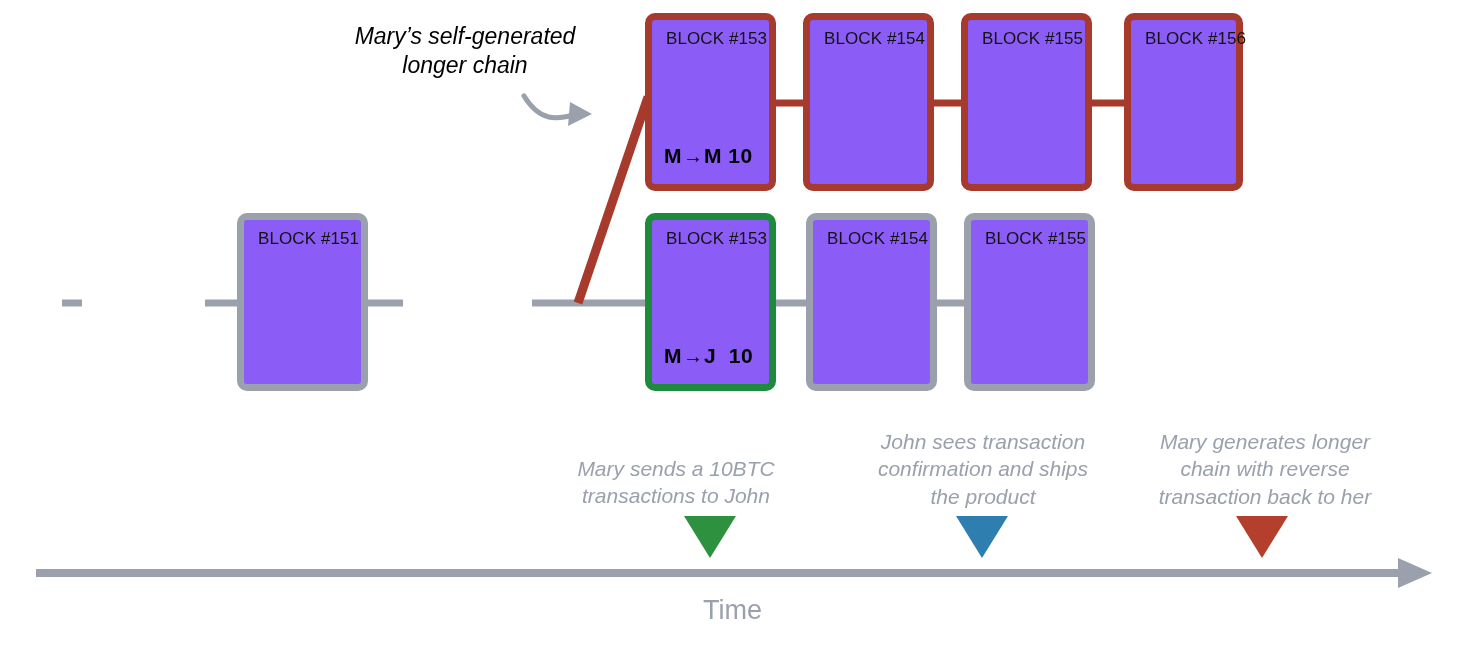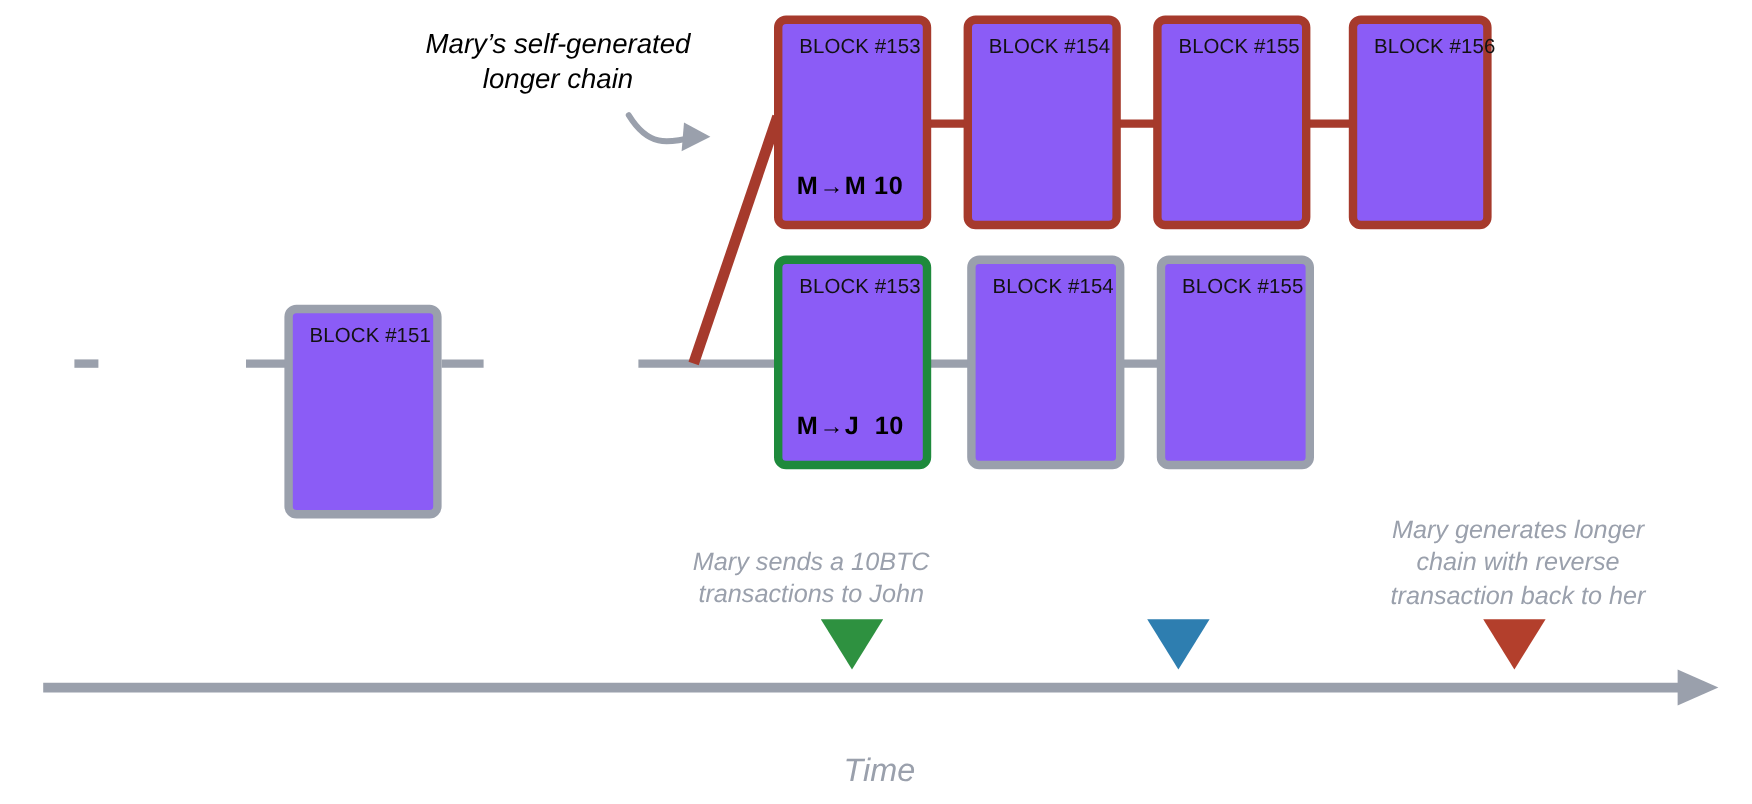--- a/index.html
+++ b/index.html
@@ -76,25 +76,23 @@
     font-style: italic;
     color: #9aa0ac;
     font-size: 21px;
     line-height: 1.3;
     text-align: center;
     z-index: 4;
     white-space: pre-line;
   }
   .time-label {
     position: absolute;
-    font-style: italic;
     color: #9aa0ac;
     font-size: 27px;
     z-index: 4;
-    margin-top: 32px;
   }
   .marker {
     position: absolute;
     width: 0;
     height: 0;
     z-index: 4;
   }
 </style>
 </head>
 <body>
@@ -145,41 +143,44 @@
 
   <div class="block red" style="left:961px; top:13px; width:131px; height:178px;">
     <span class="block-label">BLOCK #155</span>
   </div>
 
   <div class="block red" style="left:1124px; top:13px; width:119px; height:178px;">
     <span class="block-label">BLOCK #156</span>
   </div>
 
 
-  <div class="block gray" style="left:237px; top:213px; width:131px; height:178px;margin-top:41px;">
+  <div class="block gray" style="left:237px; top:213px; width:131px; height:178px;">
     <span class="block-label">BLOCK #151</span>
   </div>
 
 
   <div class="block green" style="left:645px; top:213px; width:131px; height:178px;">
     <span class="block-label">BLOCK #153</span>
     <span class="block-tx"><span>M</span><span class="arrow">→</span><span>J</span>&nbsp;&nbsp;<span>10</span></span>
   </div>
 
   <div class="block gray" style="left:806px; top:213px; width:131px; height:178px;">
     <span class="block-label">BLOCK #154</span>
   </div>
 
   <div class="block gray" style="left:964px; top:213px; width:131px; height:178px;">
     <span class="block-label">BLOCK #155</span>
   </div>
 
   <div class="caption" style="left:551px; top:455px; width:250px;">Mary sends a 10BTC
 transactions to John</div>
 
+  <div class="caption" style="left:858px; top:428px; width:250px;">John sees transaction
+confirmation and ships
+the product</div>
 
   <div class="caption" style="left:1135px; top:428px; width:260px;">Mary generates longer
 chain with reverse
 transaction back to her</div>
 
   <div class="marker" style="left:684px; top:516px;
        border-left:26px solid transparent; border-right:26px solid transparent;
        border-top:42px solid #2e9140;"></div>
 
   <div class="marker" style="left:956px; top:516px;

